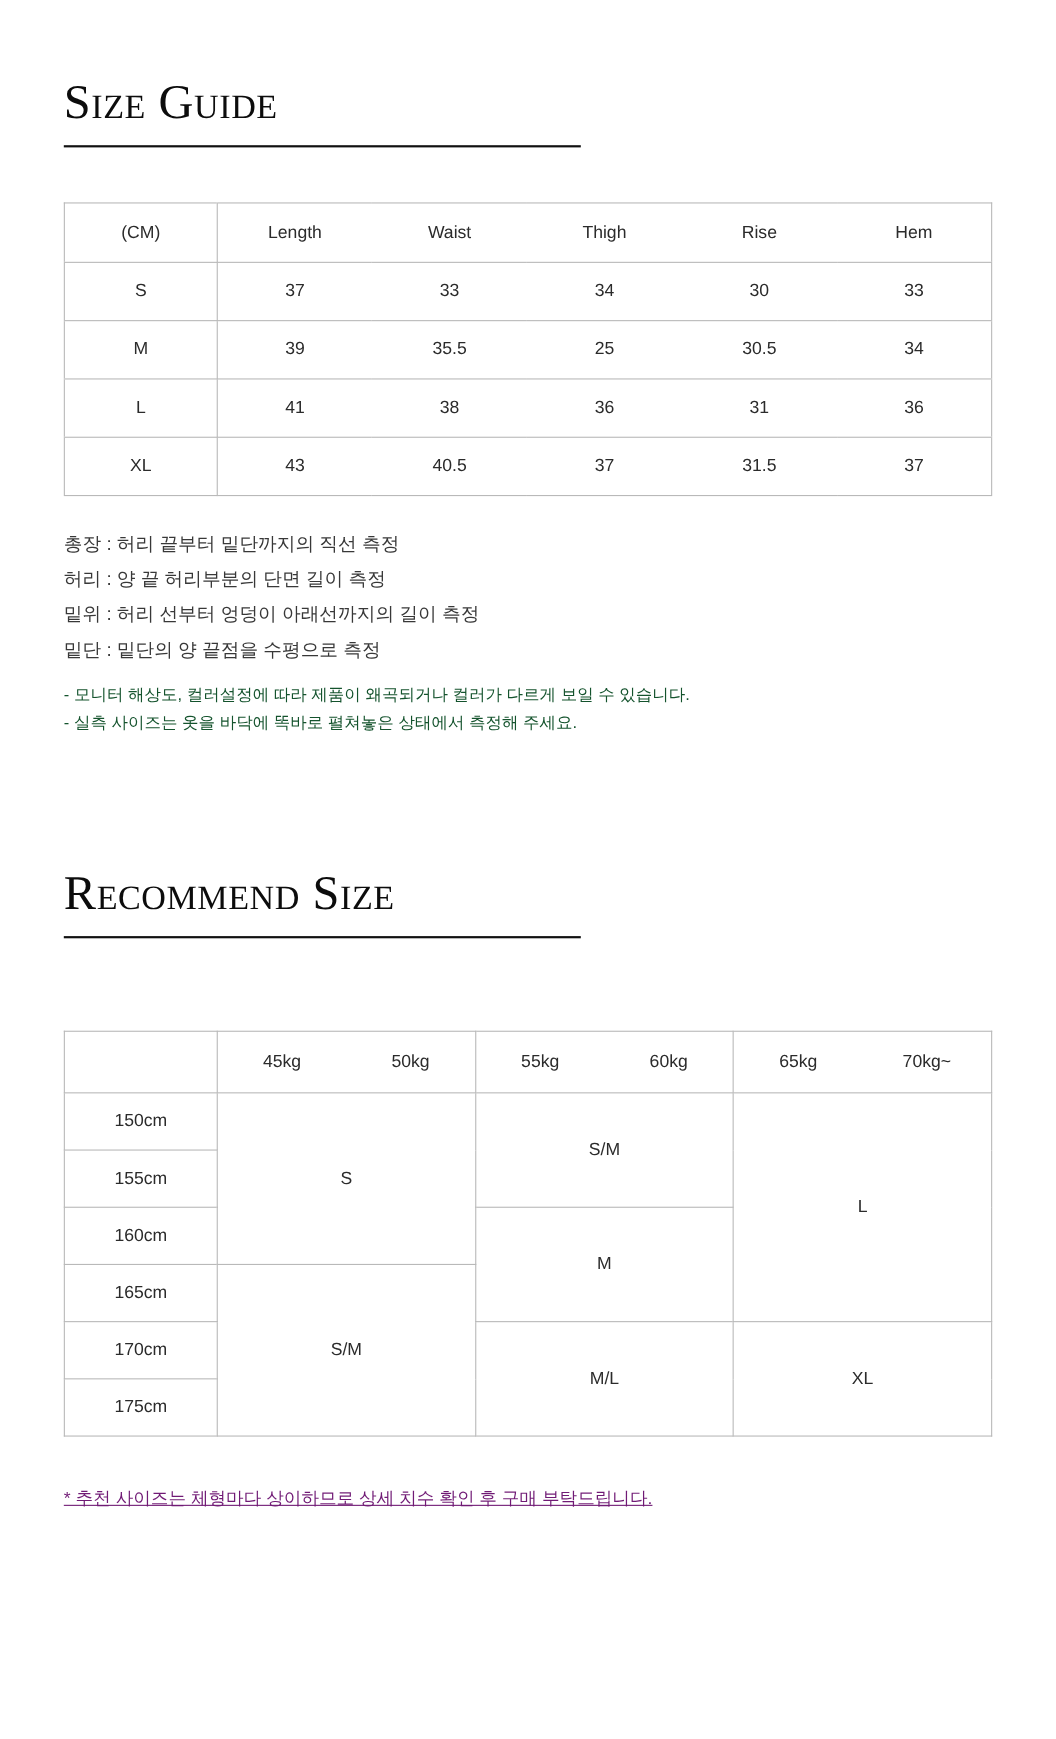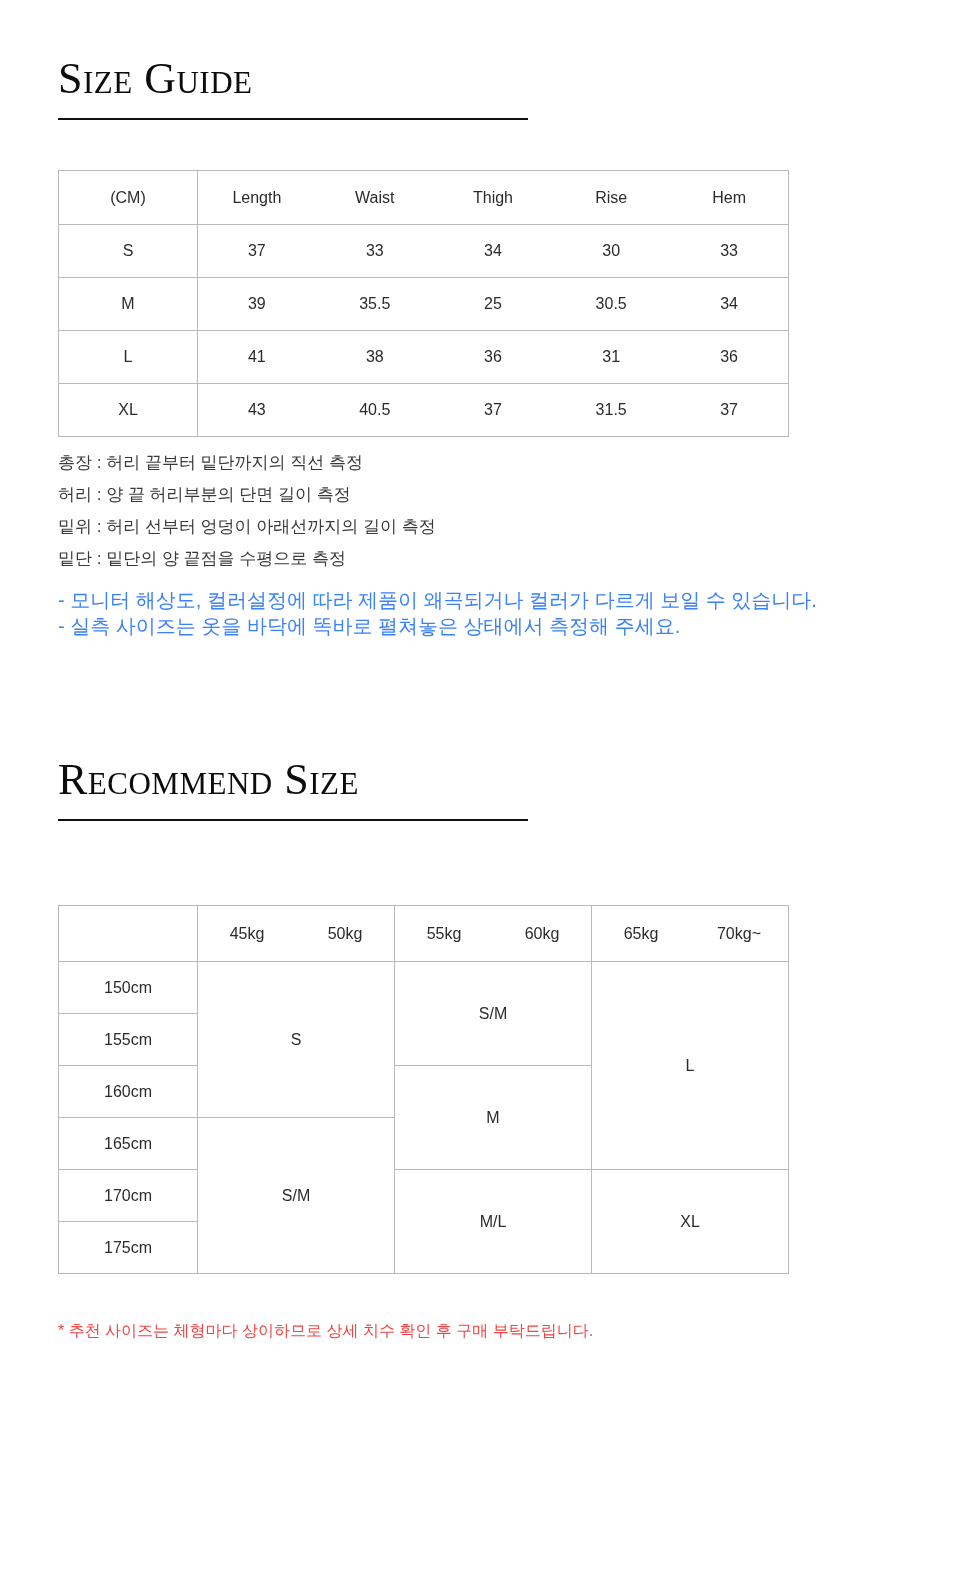--- a/index.html
+++ b/index.html
@@ -17,67 +17,67 @@
   
   .sec-title {
     font-family: "Liberation Serif", "DejaVu Serif", serif;
     font-variant: small-caps;
     font-weight: 500;
     font-size: 44px;
     line-height: 45px;
     color: #0c0c0c;
     letter-spacing: 0.5px;
   }
-  .t1 { margin-top: 56px; }
+  .t1 { margin-top: 70px; }
   .t2 { margin-top: 118px; font-family: Liberation Serif, serif; }
   .title-rule {
     width: 470px;
     height: 0;
     border-bottom: 2px solid #111111;
     margin-top: 17px;
   }
 
   
   table {
     border-collapse: collapse;
     table-layout: fixed;
-    width: 731px;
+    width: 844px;
     font-size: 16px;
     color: #2b2b2b;
     padding-left: 47px;
   }
   th, td {
     font-weight: normal;
     text-align: center;
     vertical-align: middle;
     background: #ffffff;
   }
 
   
   .size-table { margin-top: 50px; }
   .size-table { border: 1px solid #b9b9b9; }
   .size-table col.c0 { width: 139px; }
   .size-table th, .size-table td { border-bottom: 1px solid #b9b9b9; height: 53px; }
   .size-table thead th { height: 54px; }
   .size-table th:first-child, .size-table td:first-child { border-right: 1px solid #b9b9b9; }
 
   
-  .defs { margin-top: 10px; font-size: 17px; line-height: 32px; color: #383838; }
-  .notes { margin-top: 12px; font-size: 20px; line-height: 26px; color: #3b82f6; }
+  .defs { margin-top: 28px; font-size: 17px; line-height: 32px; color: #383838; }
+  .notes { margin-top: 12px; font-size: 15px; line-height: 26px; color: #14532d; }
 
   
   .rec-table { margin-top: 84px; border: 1px solid #b9b9b9; }
   .rec-table col.c0 { width: 139px; }
   .rec-table th, .rec-table td { border: 1px solid #b9b9b9; }
   .rec-table thead th { height: 56px; }
   .rec-table tbody tr { height: 52px; }
   .wpair { display: flex; width: 100%; }
   .wpair span { flex: 1 1 50%; text-align: center; }
 
-  .footnote { margin-top: 44px; font-size: 16px; line-height: 26px; color: #ef4444; }
+  .footnote { margin-top: 44px; font-size: 16px; line-height: 26px; color: #701a75; text-decoration: underline; }
 </style>
 </head>
 <body>
 
 <div class="content">
 
   <h1 class="sec-title t1">Size Guide</h1>
   <div class="title-rule"></div>
 
   <table class="size-table">

